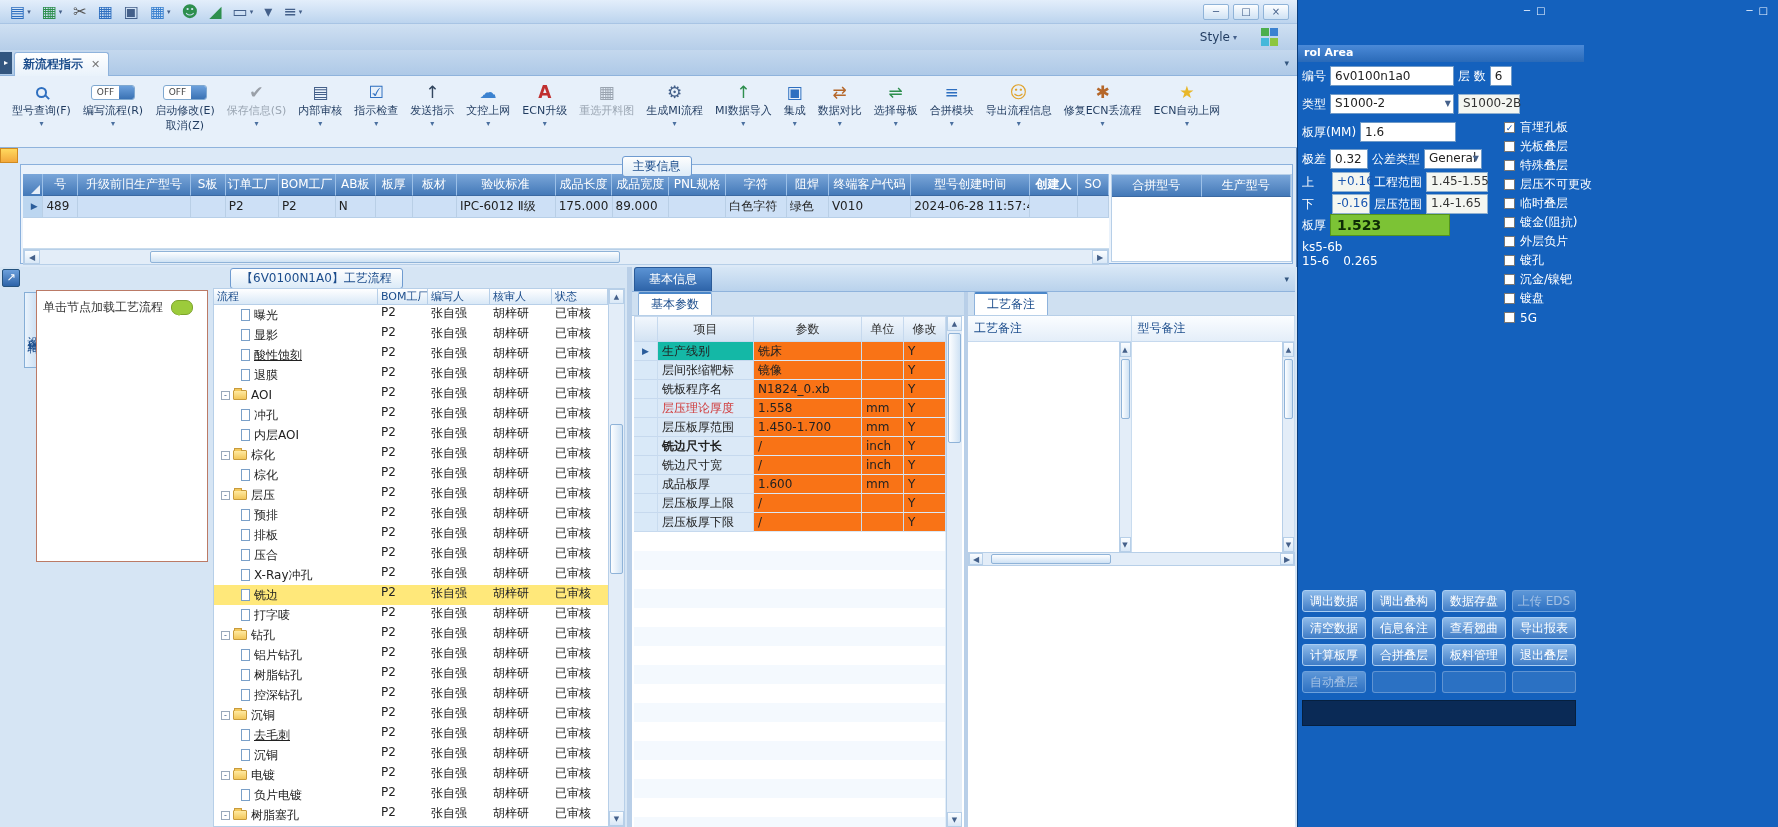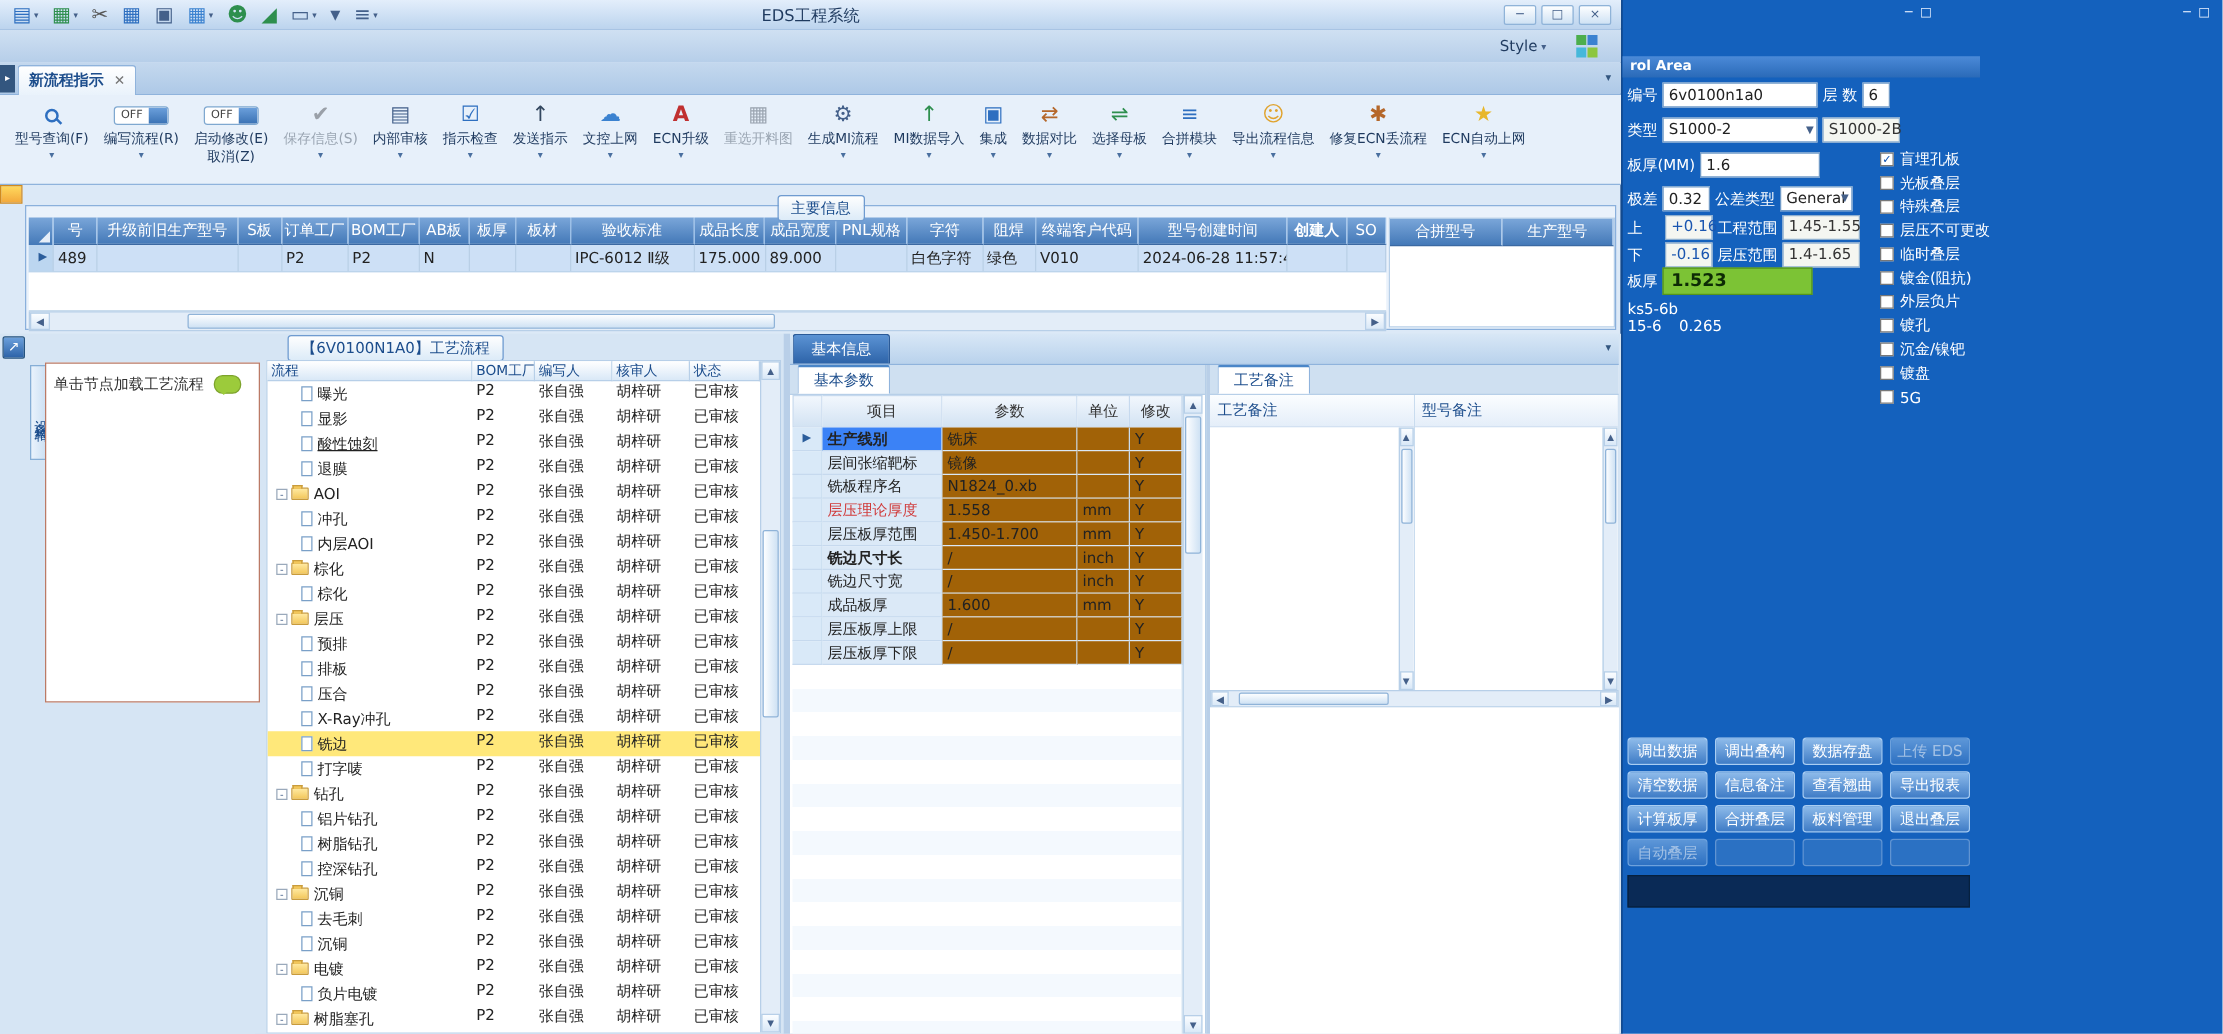--- a/index.html
+++ b/index.html
@@ -102,24 +102,24 @@
 .rbody{flex:1;display:flex;}
 .midpanel{width:333px;display:flex;flex-direction:column;background:#fff;border-right:1px solid #b7cfe8;}
 .subtabs{height:24px;background:#cfe0f1;display:flex;align-items:flex-end;padding-left:6px;border-bottom:1px solid #b7cfe8;}
 .subtab{background:#fff;border:1px solid #8fb3dc;border-bottom:none;border-top:2px solid #4a86c8;border-radius:2px 2px 0 0;color:#1c4d8c;font-size:12px;padding:2px 12px;cursor:pointer;}
 .ptable-wrap{flex:1;display:flex;}
 .ptable{width:312px;display:flex;flex-direction:column;margin-left:2px;}
 .phead{display:flex;height:26px;}
 .ph-c{background:linear-gradient(#f2f7fd,#d3e3f3);border:1px solid #c6d9ee;border-left:none;color:#333;font-size:12px;text-align:center;line-height:24px;white-space:nowrap;overflow:hidden;cursor:pointer;}
 .phead .ph-c:first-child{border-left:1px solid #c6d9ee;}
 .prow{display:flex;height:19px;}
-.p-c{border-right:1px solid #c9dcef;border-bottom:1px solid #dae8f5;font-size:12px;line-height:18px;padding-left:4px;white-space:nowrap;overflow:hidden;background:#a16207;}
+.p-c{border-right:1px solid #c9dcef;border-bottom:1px solid #dae8f5;font-size:12px;line-height:18px;padding-left:4px;white-space:nowrap;overflow:hidden;background:#f97316;}
 .p-sel{background:#d9e9f8;border-bottom:1px solid #c6d9ee;text-align:center;padding:0;color:#2b5d9b;font-size:9px;}
 .p-item{background:#dbe9f7;border-bottom:1px solid #c6d9ee;color:#222;}
-.prow.selected .p-item{background:#3b82f6;font-weight:bold;}
+.prow.selected .p-item{background:#14b8a6;}
 .p-item.red{color:#d03a3a;}
 .pfill{flex:1;background:repeating-linear-gradient(180deg,#ffffff 0,#ffffff 19px,#f4f9fe 19px,#f4f9fe 38px);border-right:1px solid #e3eef8;}
 .vsplit2{width:3px;background:#b9cfe8;cursor:col-resize;}
 .notes{flex:1;display:flex;flex-direction:column;background:#fff;}
 .ncols{height:236px;display:flex;}
 .ncol{flex:1;display:flex;flex-direction:column;border-right:1px solid #c9dcef;}
 .nhead{height:26px;background:linear-gradient(#fbfdff,#e4eef9);border-bottom:1px solid #c6d9ee;color:#1c4d8c;font-size:12px;line-height:24px;padding-left:6px;cursor:pointer;}
 .nbody{flex:1;position:relative;background:#fff;}
 .nbody .vscroll{position:absolute;right:0;top:0;bottom:0;}
 .nfill{flex:1;background:#fff;}
@@ -153,21 +153,20 @@
 .cp-footer{position:absolute;left:4px;top:700px;width:274px;height:26px;background:#0a2a56;border:1px solid #06203f;}
 </style>
 </head>
 <body>
 
 <div class="app">
 
   <div class="main">
 
     <div class="titlebar">
-      <div class="title">EDS工程系统</div>
       <div class="winbtns" id="winbtns">
           <span class="winbtn">─</span>
           <span class="winbtn">□</span>
           <span class="winbtn">×</span>
         </div>
     </div>
     <div class="quickbar" id="quickbar">
         <div class="qb-btn">
           <span class="qb-glyph" style="color: rgb(46, 111, 192);">▤</span>
           <span class="qb-dd">▾</span>
@@ -684,21 +683,21 @@
                     <span class="tr-toggle">-</span>
                     <span class="tr-folder"></span>
                     <span class="tr-label">沉铜</span>
                   </div>
                   <div class="tr-c" style="width: 50px;">P2</div>
                   <div class="tr-c" style="width: 62px;">张自强</div>
                   <div class="tr-c" style="width: 62px;">胡梓研</div>
                   <div class="tr-c" style="width: 56px;">已审核</div>
                 </div>
                 <div class="tr-row">
-                  <div class="tr-c tr-proc" style="width: 164px;">
+                  <div class="tr-c tr-proc" style="width: 164px; text-decoration: underline;">
                     <span class="tr-ind" style="width: 24px;"></span>
                     <span class="tr-file"></span>
                     <span class="tr-label">去毛刺</span>
                   </div>
                   <div class="tr-c" style="width: 50px;">P2</div>
                   <div class="tr-c" style="width: 62px;">张自强</div>
                   <div class="tr-c" style="width: 62px;">胡梓研</div>
                   <div class="tr-c" style="width: 56px;">已审核</div>
                 </div>
                 <div class="tr-row">

